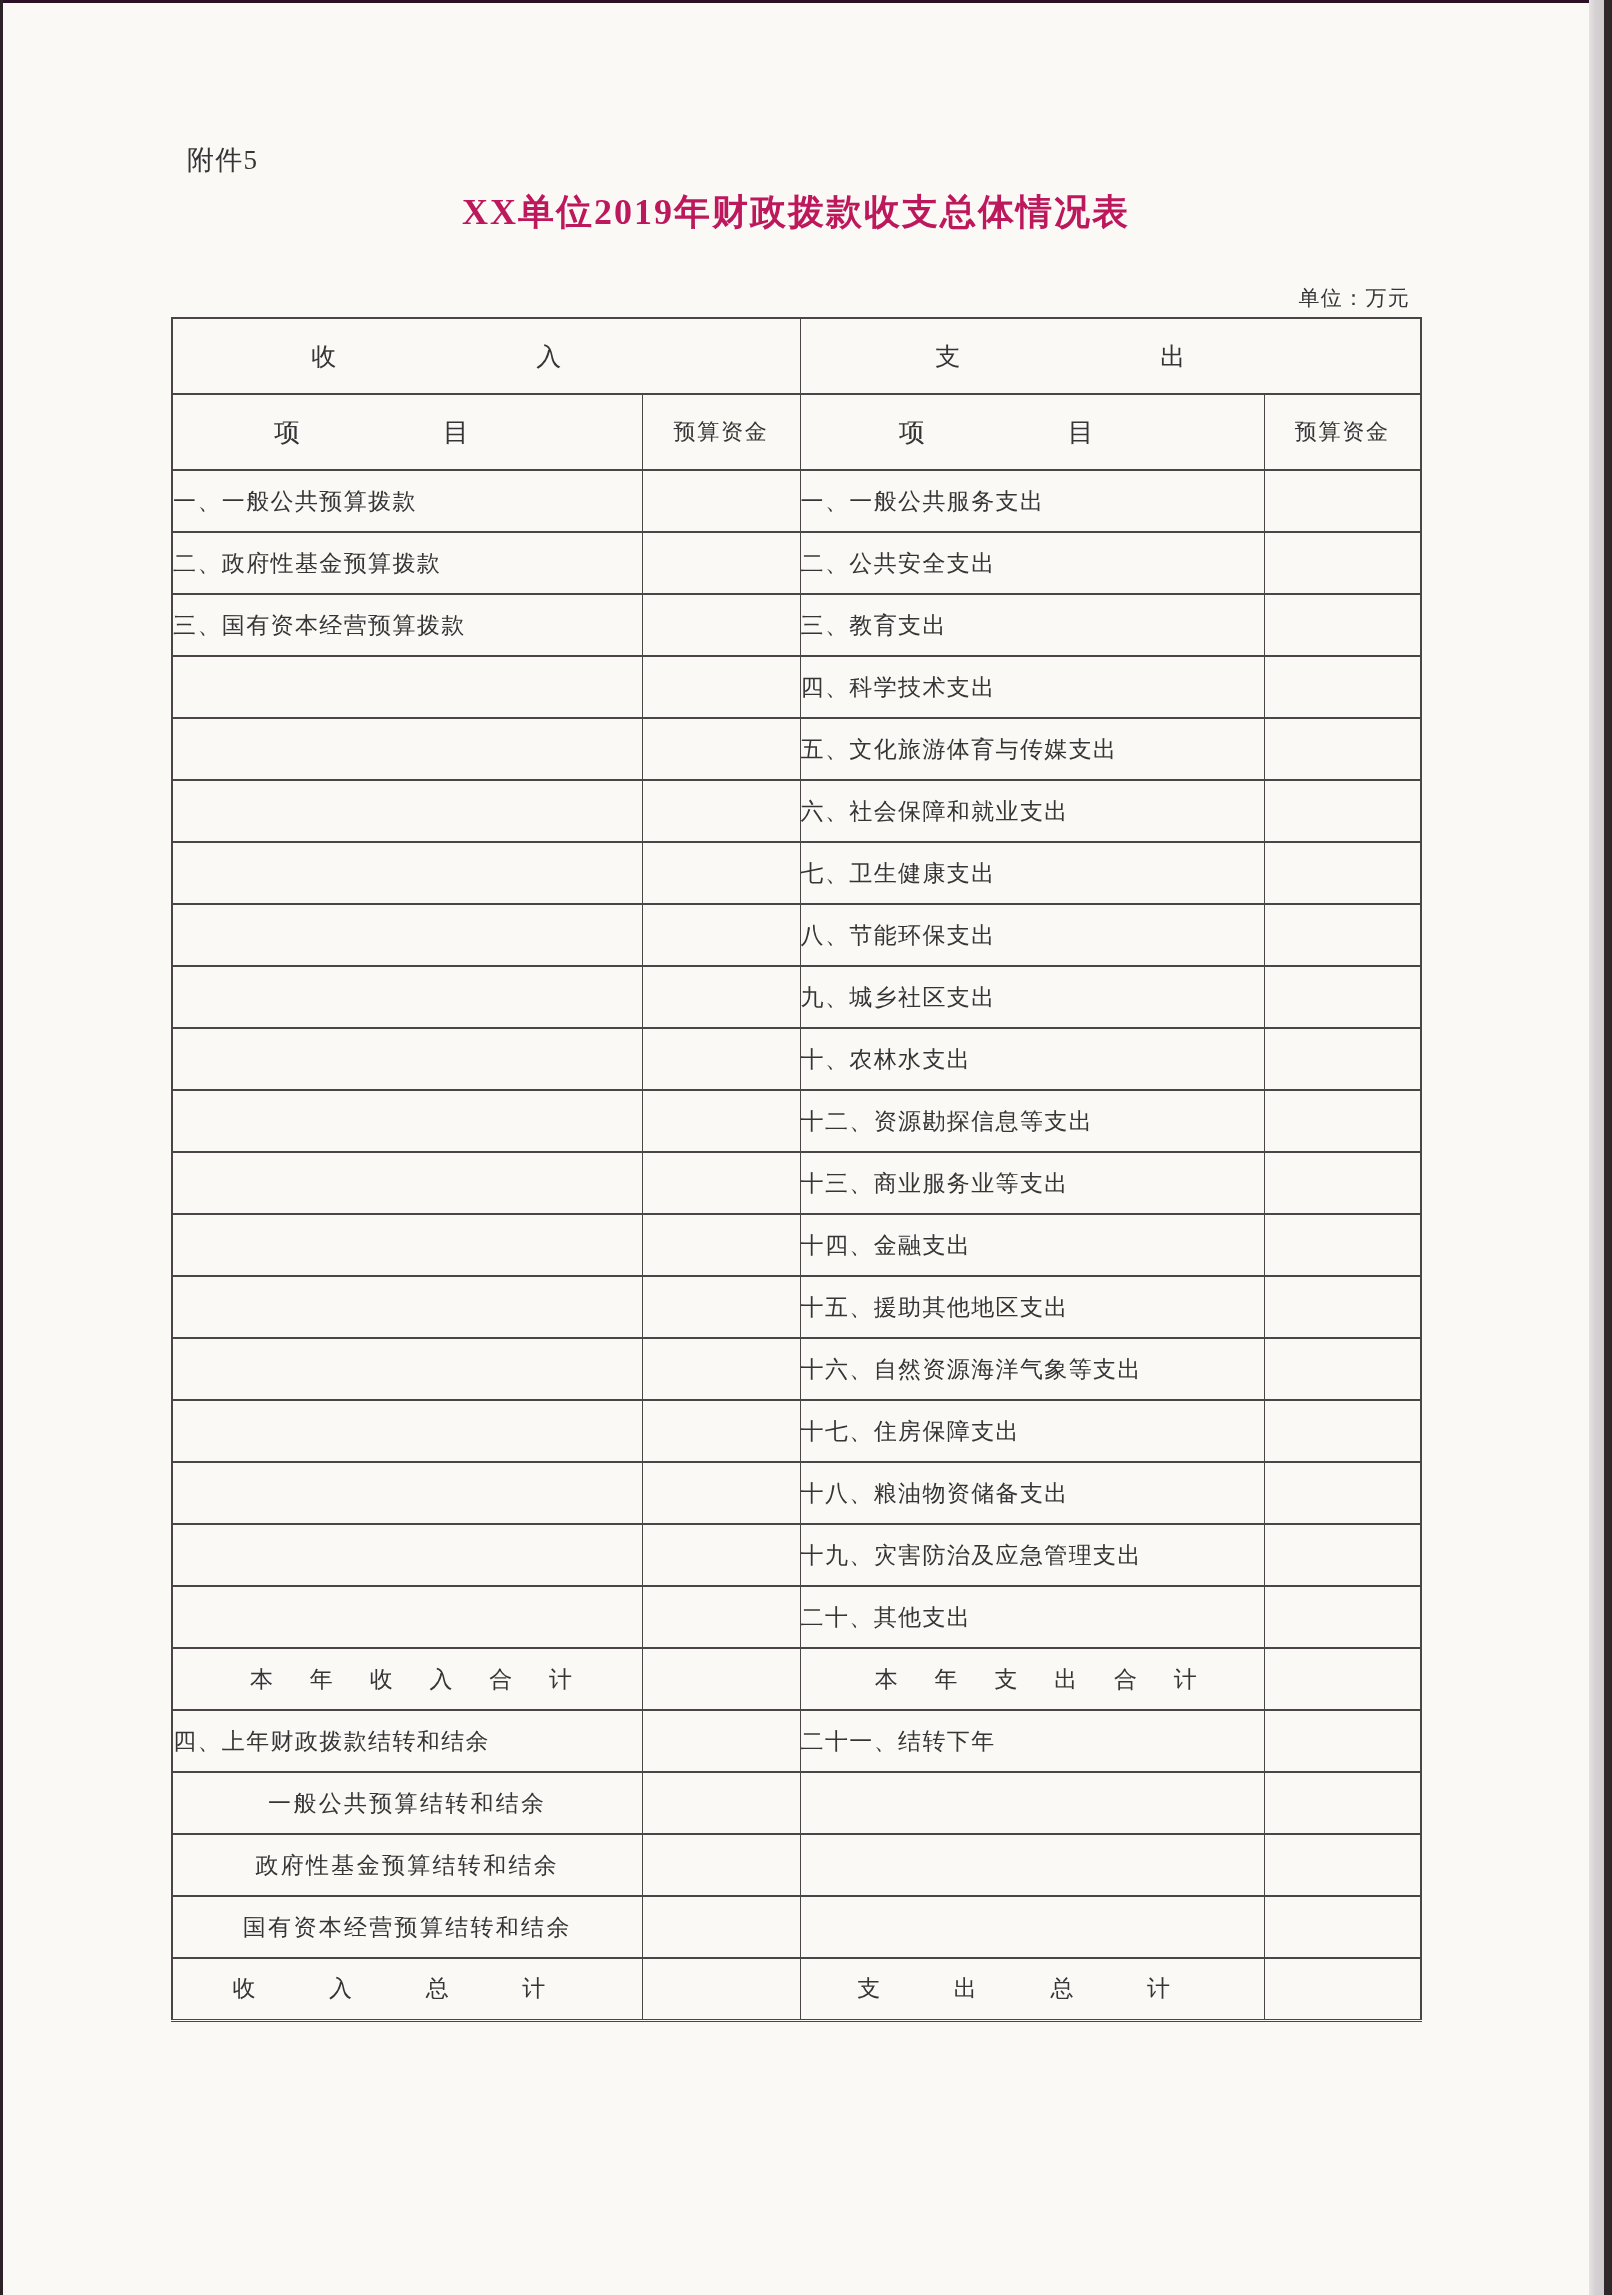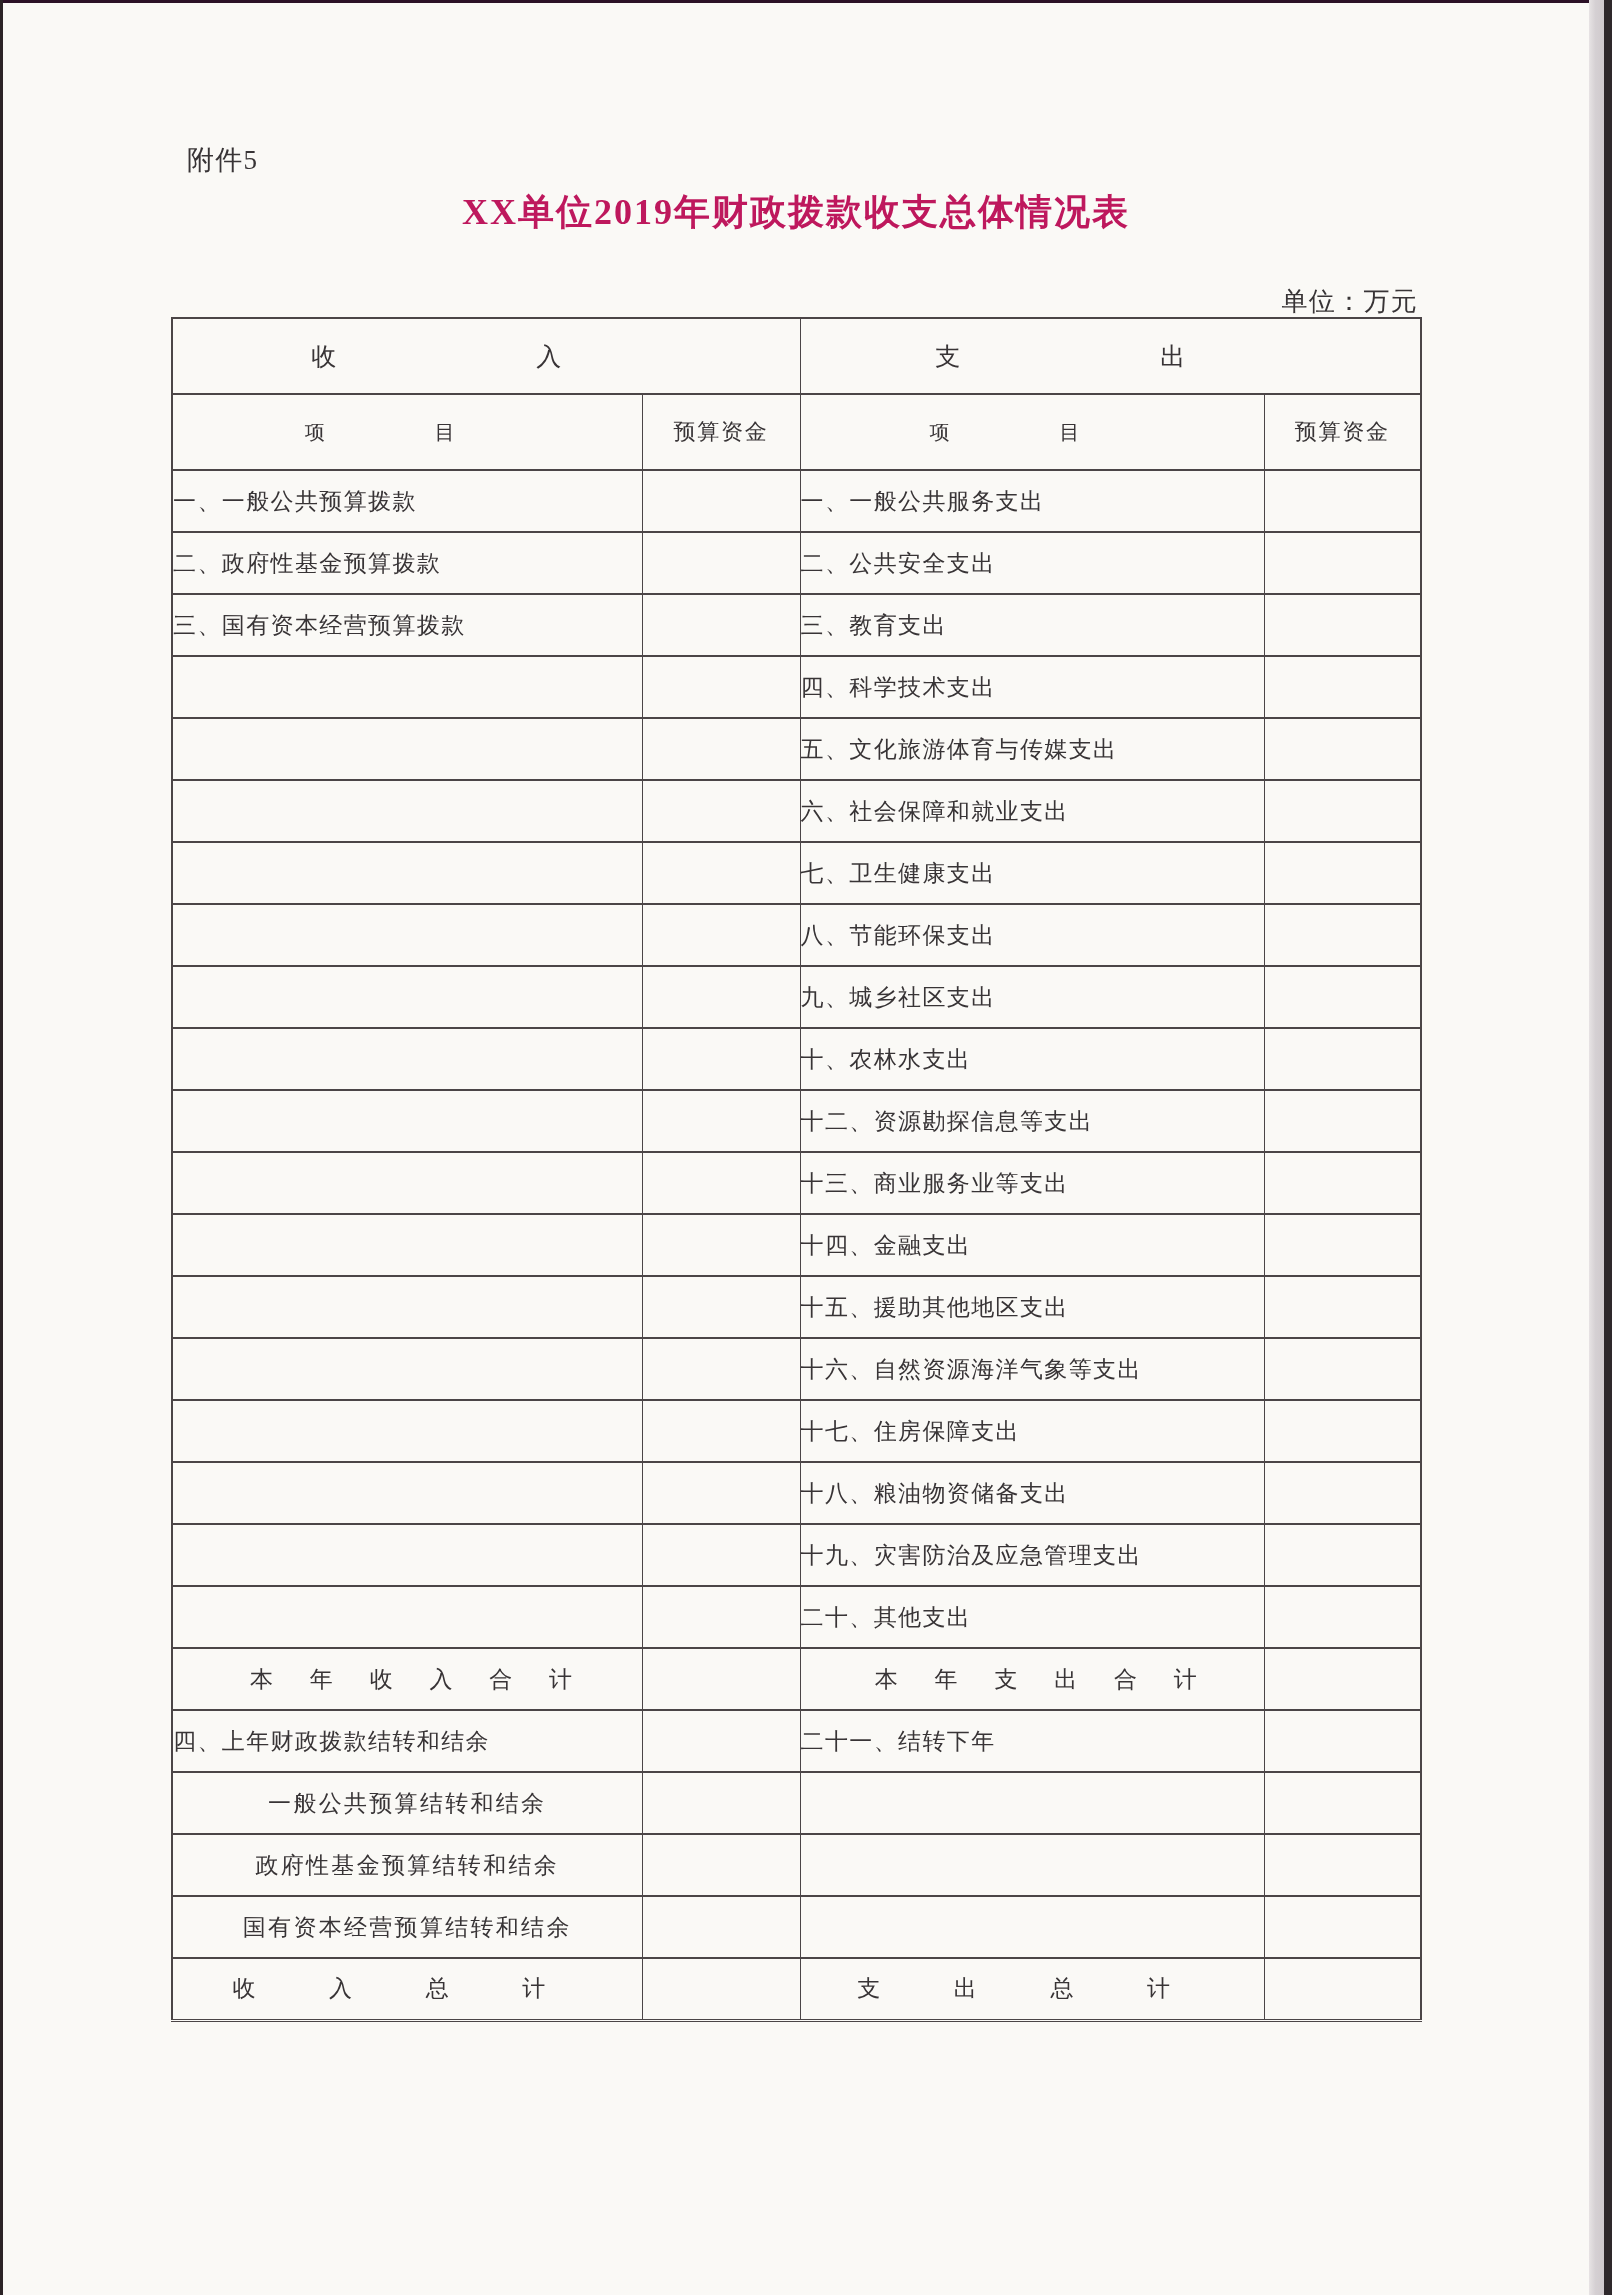--- a/index.html
+++ b/index.html
@@ -27,22 +27,22 @@
     position:absolute;left:187px;top:142px;
     font-size:27px;letter-spacing:1.3px;
   }
   .title{
     position:absolute;left:171px;top:188px;width:1250px;
     margin:0;text-align:center;
     font-size:36px;font-weight:bold;letter-spacing:2px;
     color:#be185d;
   }
   .unit-note{
-    position:absolute;top:284px;right:195px;
-    font-size:26px;letter-spacing:1.3px;
+    position:absolute;top:284px;right:203px;
+    font-size:21px;letter-spacing:1.3px;
   }
 
   table.budget{
     position:absolute;left:171px;top:317px;
     width:1250px;
     border-collapse:collapse;table-layout:fixed;
     border:2px solid var(--bd);
     border-bottom:3.9px double var(--bd);
   }
   col.c-item-l{width:470px;}
@@ -58,21 +58,21 @@
     font-weight:normal;
     color:var(--txt);
     overflow:hidden;white-space:nowrap;
     padding:0;
   }
   thead tr{height:76px;margin-top:40px;}
   tbody tr{height:62px;}
   thead tr.h1 th{border-bottom:2.6px double var(--bd);}
 
   .h-group{letter-spacing:8em;text-indent:4em;text-align:center;font-size:25px;}
-  .h-item{letter-spacing:5.5em;text-indent:2.75em;text-align:center;font-size:20px;}
+  .h-item{letter-spacing:5.5em;text-indent:2.75em;text-align:center;font-size:26px;}
   .h-budget{letter-spacing:.08em;text-align:center;font-size:22px;}
 
   .r-item .td-item{text-align:left;padding-left:0;letter-spacing:.06em;}
   .r-sub .td-item{text-align:center;letter-spacing:.1em;}
   .r-subtotal .td-item{text-align:center;letter-spacing:1.6em;text-indent:.8em;padding-left:26px;}
   .r-total .td-item{text-align:center;letter-spacing:3.2em;text-indent:1.6em;}
   .td-amt{text-align:right;padding-right:6.5px;}
 </style>
 </head>
 <body>

